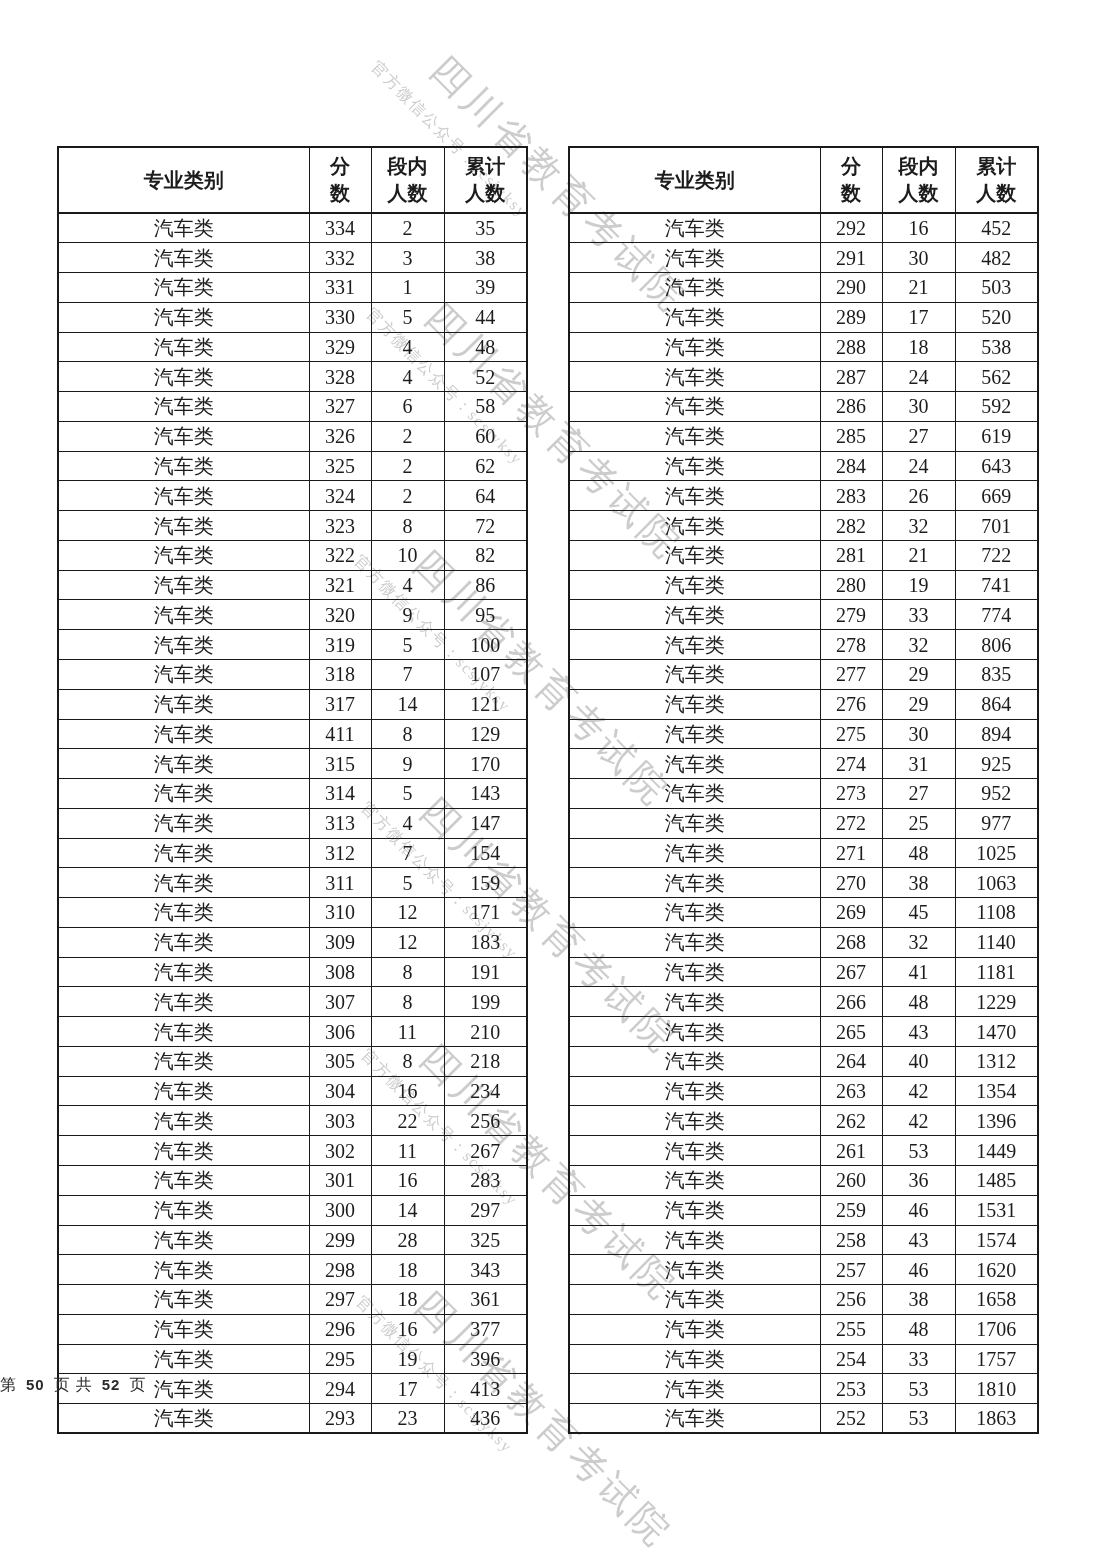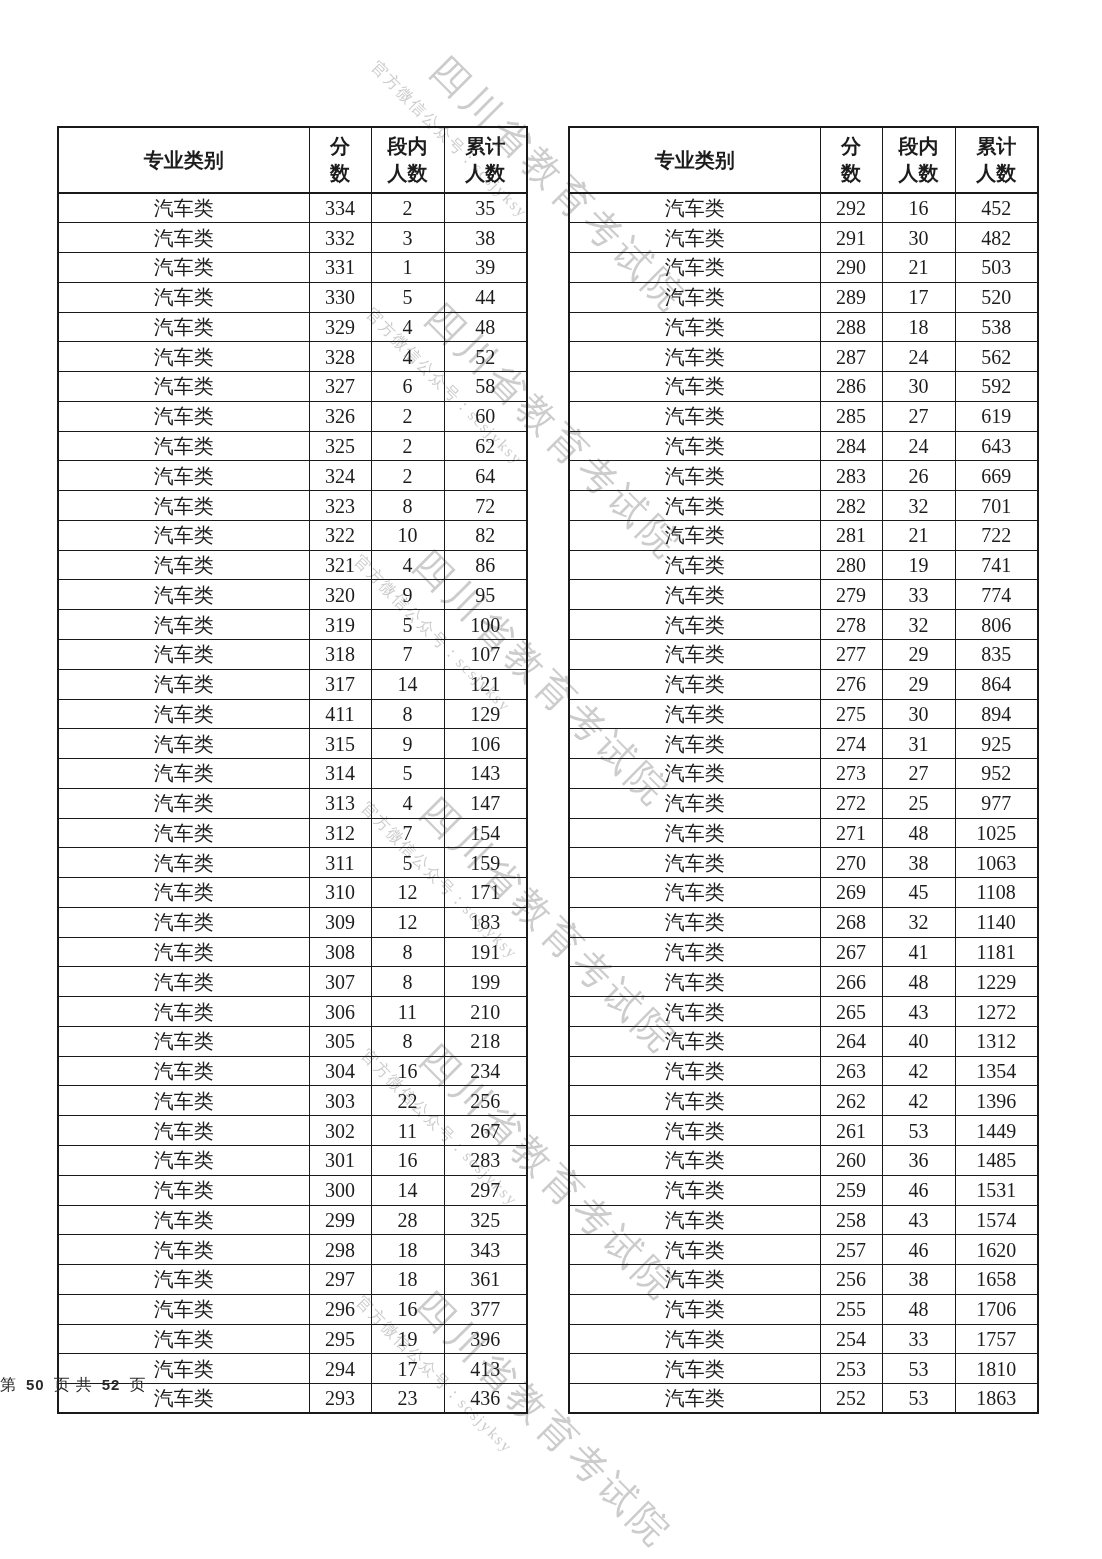--- a/index.html
+++ b/index.html
@@ -27,21 +27,21 @@
   }
   .wm .wm-small{
     font-size:16px;
     letter-spacing:2px;
     margin-top:10px;
     margin-left:-44px;
   }
   
   .score-table{
     position:absolute;
-    top:126px;
+    top:146px;
     border-collapse:collapse;
     table-layout:fixed;
     z-index:1;
     background:transparent;
   }
   .score-table.left{left:57px;}
   .score-table.right{left:568px;}
   .score-table col.c-cat{width:251px;}
   .score-table col.c-score{width:62px;}
   .score-table col.c-seg{width:73px;}
@@ -244,21 +244,21 @@
       <tr>
         <td>汽车类</td>
         <td>411</td>
         <td>8</td>
         <td>129</td>
       </tr>
       <tr>
         <td>汽车类</td>
         <td>315</td>
         <td>9</td>
-        <td>106</td>
+        <td>170</td>
       </tr>
       <tr>
         <td>汽车类</td>
         <td>314</td>
         <td>5</td>
         <td>143</td>
       </tr>
       <tr>
         <td>汽车类</td>
         <td>313</td>
@@ -574,21 +574,21 @@
       <tr>
         <td>汽车类</td>
         <td>266</td>
         <td>48</td>
         <td>1229</td>
       </tr>
       <tr>
         <td>汽车类</td>
         <td>265</td>
         <td>43</td>
-        <td>1272</td>
+        <td>1470</td>
       </tr>
       <tr>
         <td>汽车类</td>
         <td>264</td>
         <td>40</td>
         <td>1312</td>
       </tr>
       <tr>
         <td>汽车类</td>
         <td>263</td>

